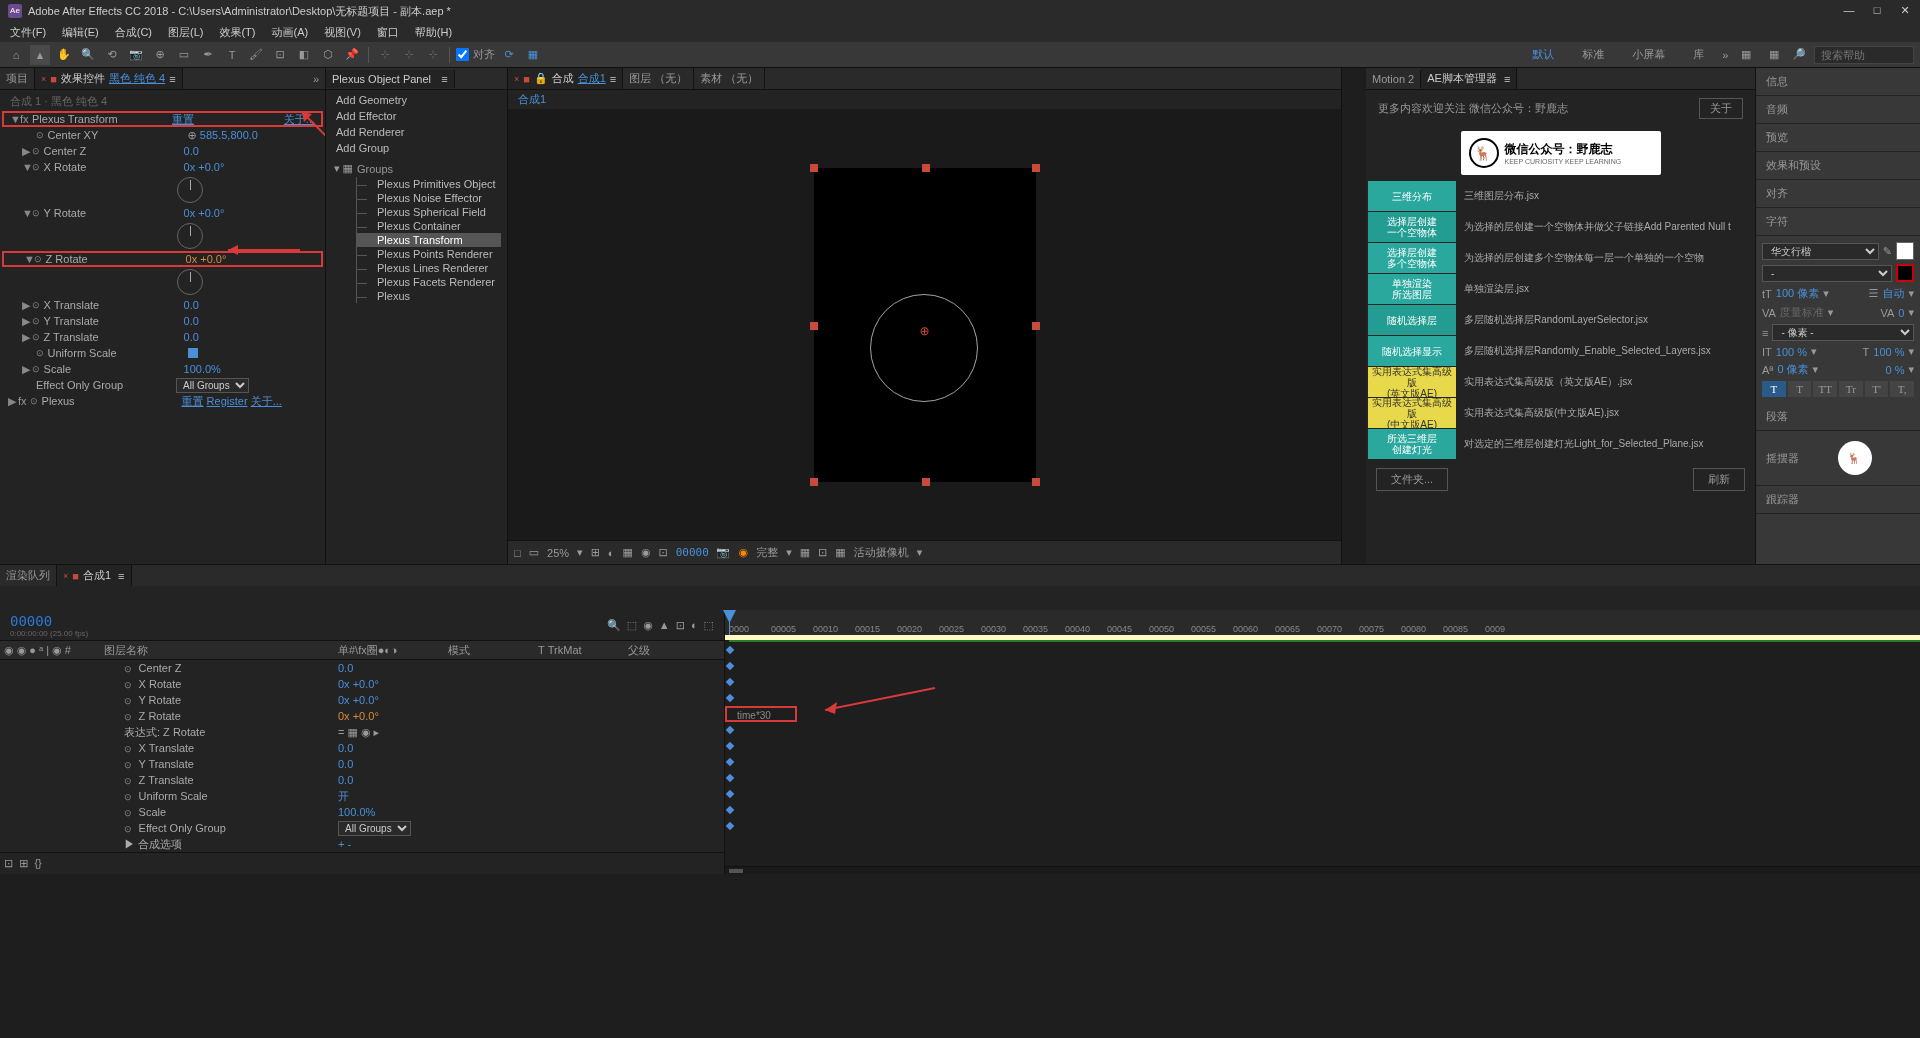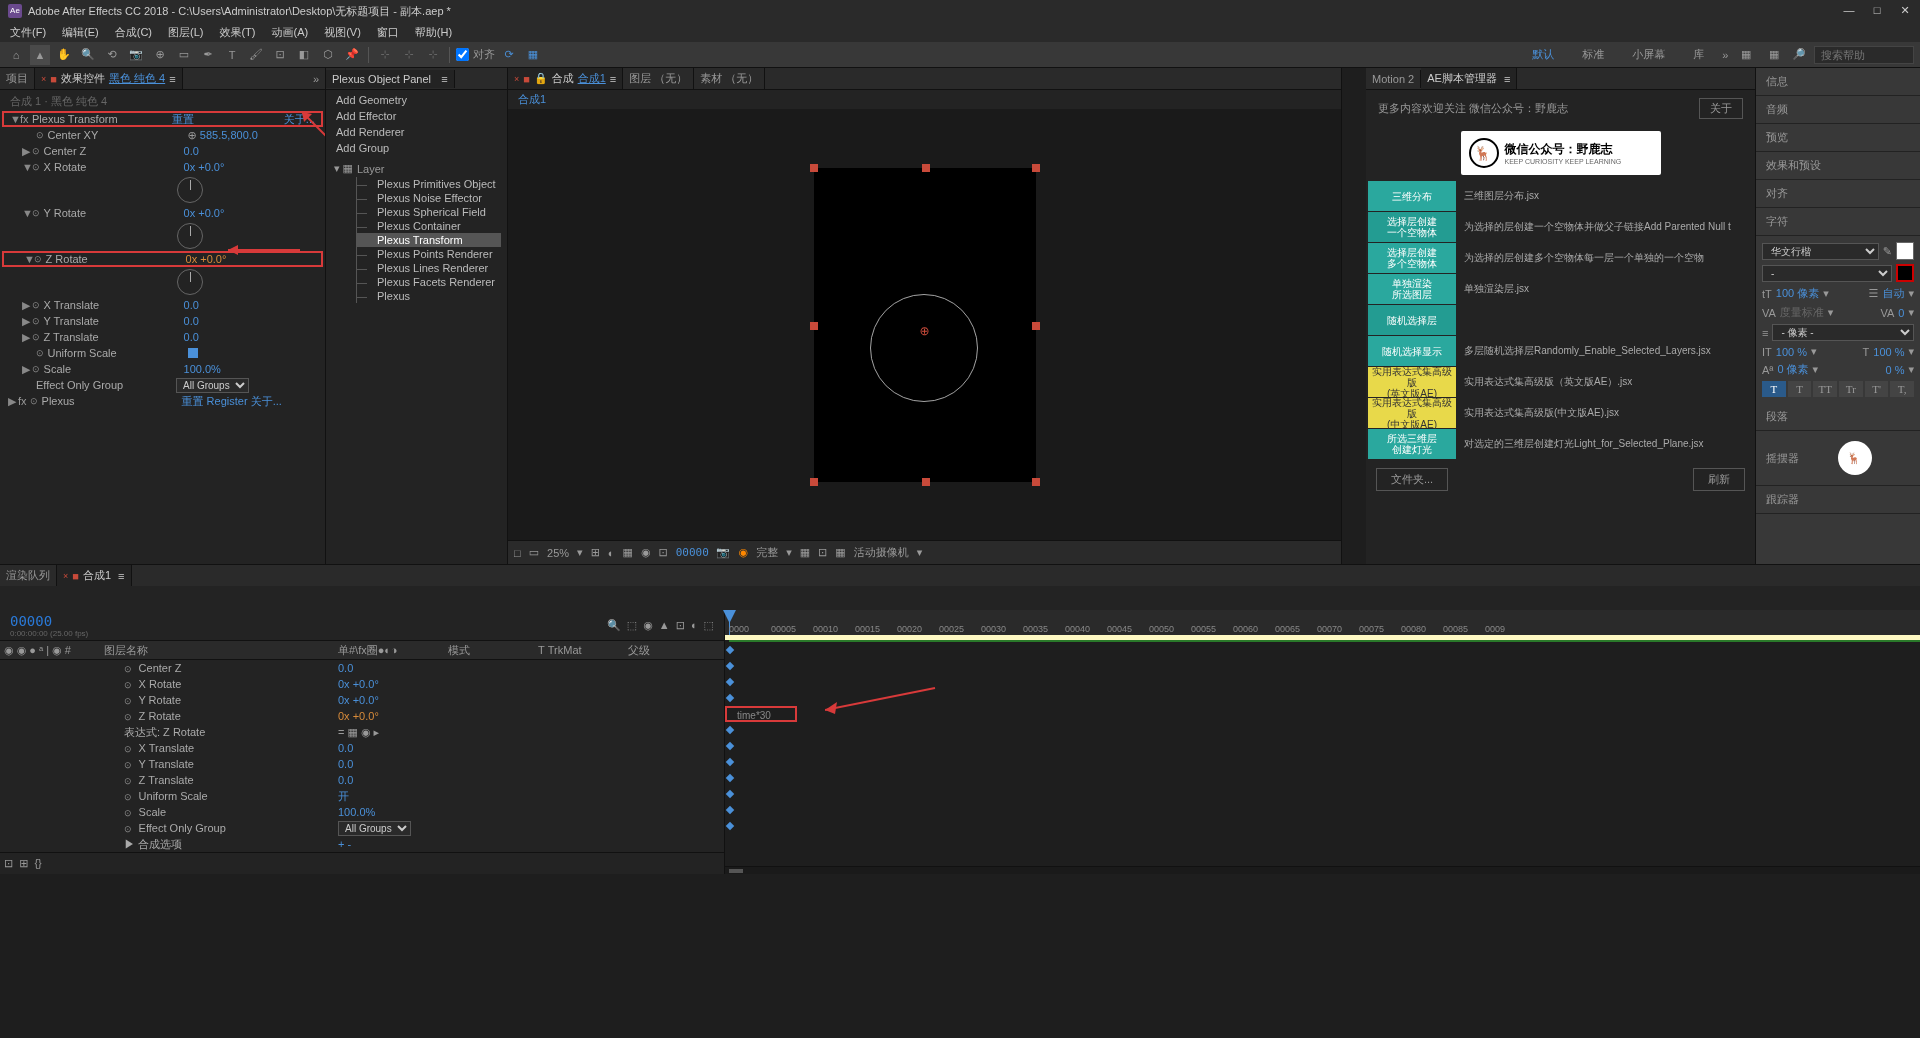--- a/index.html
+++ b/index.html
@@ -97,21 +97,21 @@
 .tl-right { flex: 1; background: #1e1e1e; position: relative; }
 .tl-ruler { height: 30px; background: #2a2a2a; display: flex; border-bottom: 5px solid #fef9c3; position: relative; }
 .tl-tick { position: absolute; top: 14px; font-size: 9px; color: #888; }
 .playhead { position: absolute; left: 4px; top: 0; bottom: 0; width: 1px; background: #4a90d9; }
 .playhead-head { position: absolute; top: 0; left: -6px; width: 13px; height: 13px; background: #4a90d9; clip-path: polygon(0 0, 100% 0, 50% 100%); }
 .tl-track-area { position: relative; }
 .tl-track-row { height: 16px; position: relative; }
 .tl-keyf { position: absolute; left: 2px; width: 6px; height: 6px; background: #4a90d9; transform: rotate(45deg); top: 5px; }
 .expr-text { position: absolute; left: 10px; top: 2px; color: #888; font-size: 10px; }
 .checkbox-on { width: 10px; height: 10px; background: #4a90d9; display: inline-block; }
-.link-blue { color: #4a90d9; cursor: pointer; }
+.link-blue { color: #4a90d9; text-decoration: underline; cursor: pointer; }
 .dim { color: #666; }
 select.inline-sel { background: #2a2a2a; border: 1px solid #555; color: #ccc; font-size: 10px; padding: 0 2px; }
 .stopwatch { color: #888; font-size: 9px; margin-right: 4px; }
 .navigator-bar { height: 8px; background: #1a1a1a; border-top: 1px solid #111; position: relative; }
 .navigator-bar::before { content: ''; position: absolute; left: 4px; top: 2px; width: 14px; height: 4px; background: #555; }
 </style>
 </head>
 <body>
 
 <div class="titlebar">
@@ -307,21 +307,21 @@
   <div class="panel plexus-panel">
     <div class="panel-tabs">
       <span class="panel-tab active"><span>Plexus Object Panel</span>&nbsp;&nbsp;≡</span>
     </div>
     <div class="panel-body">
       <div class="plexus-item">Add Geometry</div>
       <div class="plexus-item">Add Effector</div>
       <div class="plexus-item">Add Renderer</div>
       <div class="plexus-item">Add Group</div>
       <div class="plexus-tree">
-        <div class="tree-root">▾ ▦ <span>Layer</span></div>
+        <div class="tree-root">▾ ▦ <span>Groups</span></div>
         <div id="plexus-tree-nodes">
             <div class="tree-node">Plexus Primitives Object</div>
             <div class="tree-node">Plexus Noise Effector</div>
             <div class="tree-node">Plexus Spherical Field</div>
             <div class="tree-node">Plexus Container</div>
             <div class="tree-node selected">Plexus Transform</div>
             <div class="tree-node">Plexus Points Renderer</div>
             <div class="tree-node">Plexus Lines Renderer</div>
             <div class="tree-node">Plexus Facets Renderer</div>
             <div class="tree-node">Plexus</div>
@@ -410,20 +410,21 @@
           <div class="script-row">
             <div class="script-btn teal">选择层创建<br>多个空物体</div>
             <div class="script-desc">为选择的层创建多个空物体每一层一个单独的一个空物</div>
           </div>
           <div class="script-row">
             <div class="script-btn teal">单独渲染<br>所选图层</div>
             <div class="script-desc">单独渲染层.jsx</div>
           </div>
           <div class="script-row">
             <div class="script-btn teal2">随机选择层</div>
+            <div class="script-desc">多层随机选择层RandomLayerSelector.jsx</div>
           </div>
           <div class="script-row">
             <div class="script-btn teal">随机选择显示</div>
             <div class="script-desc">多层随机选择层Randomly_Enable_Selected_Layers.jsx</div>
           </div>
           <div class="script-row">
             <div class="script-btn yellow">实用表达式集高级版<br>(英文版AE)</div>
             <div class="script-desc">实用表达式集高级版（英文版AE）.jsx</div>
           </div>
           <div class="script-row">

